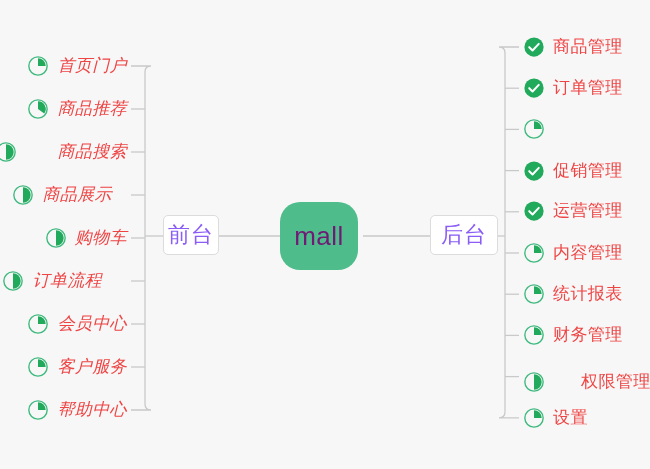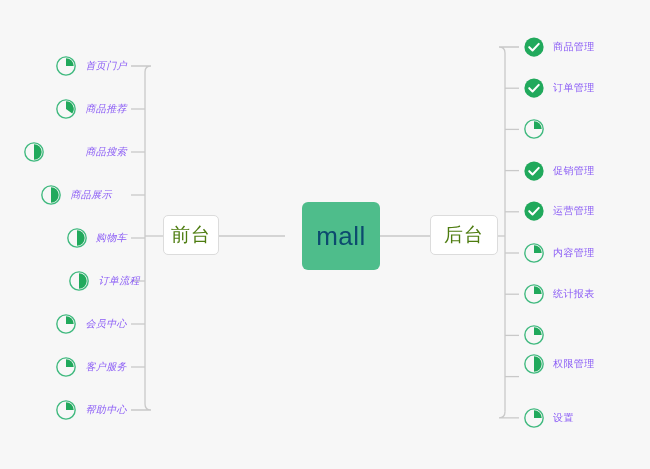--- a/index.html
+++ b/index.html
@@ -40,53 +40,53 @@
     right: 0;
     flex-direction: row;
   }
   .leaf .icon {
     width: 22px;
     height: 22px;
     flex: 0 0 22px;
     display: block;
   }
   .leaf .label {
-    font-size: 10px;
-    color: #8b5cf6;
+    font-size: 17px;
+    color: #ef4444;
     letter-spacing: 0.4px;
     line-height: 22px;
   }
   .leaf.left .label { margin-left: 8px; font-style: italic; }
   .leaf.right .label { margin-left: 8px; }
 
   
   .midnode {
     position: absolute;
     background: #ffffff;
     border: 1px solid #dcdcdc;
     border-radius: 5px;
-    font-size: 19px;
-    color: #4d7c0f;
+    font-size: 22px;
+    color: #8b5cf6;
     display: flex;
     align-items: center;
     justify-content: center;
     letter-spacing: 1px;
     box-sizing: border-box;
   }
 
   
   #root-node {
     position: absolute;
-    left: 302px;
+    left: 280px;
     top: 202px;
     width: 78px;
     height: 68px;
     background: #4ebd8b;
-    border-radius: 6px;
-    color: #0c4a6e;
+    border-radius: 20px;
+    color: #701a75;
     font-size: 26px;
     display: flex;
     align-items: center;
     justify-content: center;
     letter-spacing: 0.5px;
     box-sizing: border-box;
   }
 </style>
 </head>
 <body>
@@ -150,21 +150,21 @@
         </svg>
         <span class="label">商品展示</span>
       </div>
       <div class="leaf left" style="top: 225px; right: 523px;">
         <svg viewBox="0 0 24 24" class="icon">
           <circle cx="12" cy="12" r="10" fill="none" stroke="#3fb97e" stroke-width="1.5"></circle>
           <path d="M 12 12 L 12 3.5999999999999996 A 8.4 8.4 0 0 1 12 20.4 Z" fill="#21a95c"></path>
         </svg>
         <span class="label">购物车</span>
       </div>
-      <div class="leaf left" style="top: 268px; right: 510px;">
+      <div class="leaf left" style="top: 268px; right: 548px;">
         <svg viewBox="0 0 24 24" class="icon">
           <circle cx="12" cy="12" r="10" fill="none" stroke="#3fb97e" stroke-width="1.5"></circle>
           <path d="M 12 12 L 12 3.5999999999999996 A 8.4 8.4 0 0 1 12 20.4 Z" fill="#21a95c"></path>
         </svg>
         <span class="label">订单流程</span>
       </div>
       <div class="leaf left" style="top: 311px; right: 523px;">
         <svg viewBox="0 0 24 24" class="icon">
           <circle cx="12" cy="12" r="10" fill="none" stroke="#3fb97e" stroke-width="1.5"></circle>
           <path d="M 12 12 L 12 3.5999999999999996 A 8.4 8.4 0 0 1 20.4 12 Z" fill="#21a95c"></path>
@@ -233,22 +233,23 @@
           <circle cx="12" cy="12" r="10" fill="none" stroke="#3fb97e" stroke-width="1.5"></circle>
           <path d="M 12 12 L 12 3.5999999999999996 A 8.4 8.4 0 0 1 20.4 12 Z" fill="#21a95c"></path>
         </svg>
         <span class="label">统计报表</span>
       </div>
       <div class="leaf right" style="top: 322.4px; left: 523px;">
         <svg viewBox="0 0 24 24" class="icon">
           <circle cx="12" cy="12" r="10" fill="none" stroke="#3fb97e" stroke-width="1.5"></circle>
           <path d="M 12 12 L 12 3.5999999999999996 A 8.4 8.4 0 0 1 20.4 12 Z" fill="#21a95c"></path>
         </svg>
-      </div>
-      <div class="leaf right" style="top: 351px; left: 523px;">
+        <span class="label">财务管理</span>
+      </div>
+      <div class="leaf right" style="top: 369px; left: 523px; gap: 28px;">
         <svg viewBox="0 0 24 24" class="icon">
           <circle cx="12" cy="12" r="10" fill="none" stroke="#3fb97e" stroke-width="1.5"></circle>
           <path d="M 12 12 L 12 3.5999999999999996 A 8.4 8.4 0 0 1 12 20.4 Z" fill="#21a95c"></path>
         </svg>
         <span class="label">权限管理</span>
       </div>
       <div class="leaf right" style="top: 404.8px; left: 523px;">
         <svg viewBox="0 0 24 24" class="icon">
           <circle cx="12" cy="12" r="10" fill="none" stroke="#3fb97e" stroke-width="1.5"></circle>
           <path d="M 12 12 L 12 3.5999999999999996 A 8.4 8.4 0 0 1 20.4 12 Z" fill="#21a95c"></path>

